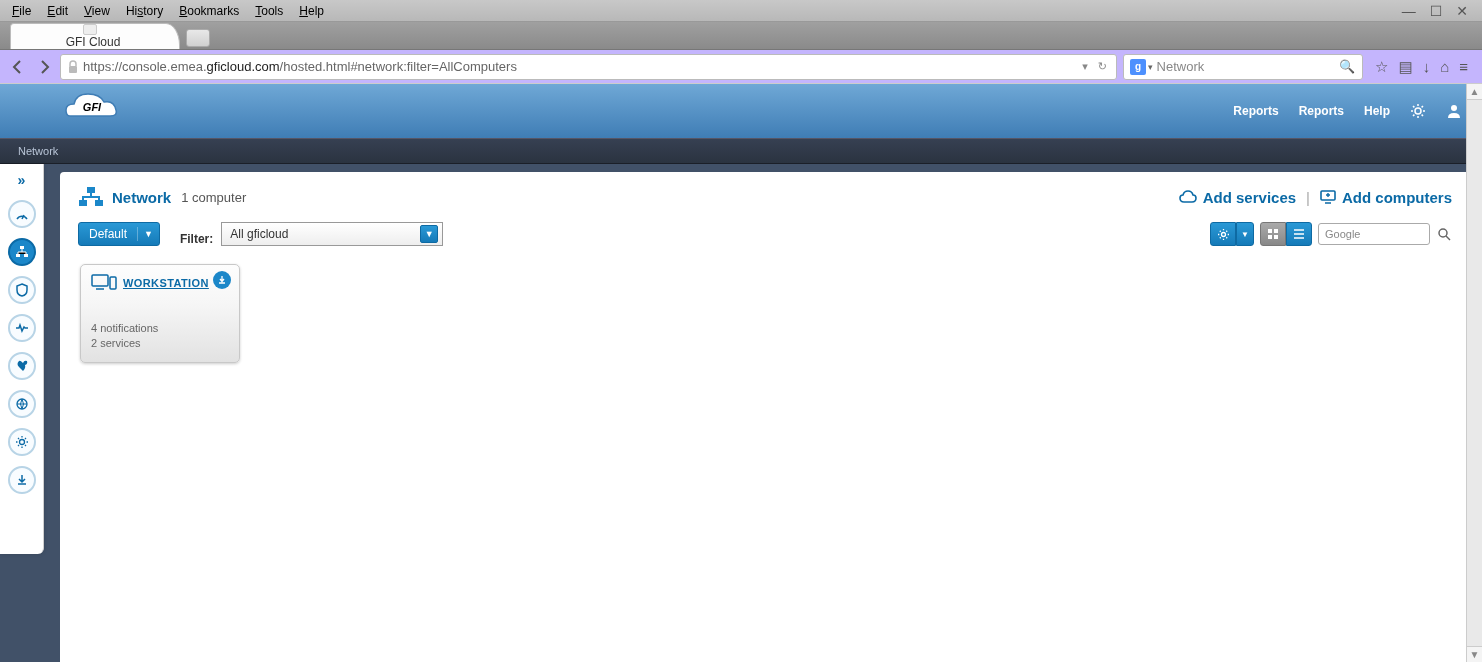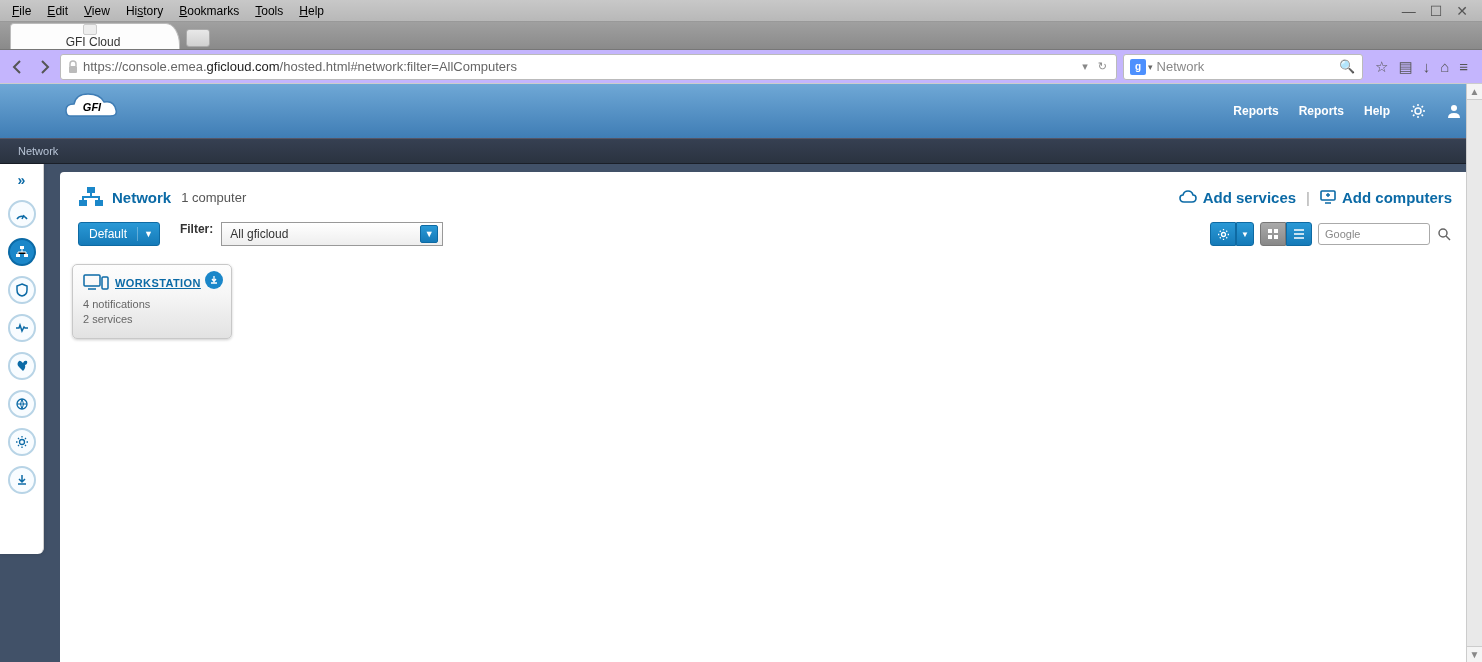--- a/index.html
+++ b/index.html
@@ -48,44 +48,44 @@
 
 .content-panel { flex: 1; margin: 8px 12px 8px 16px; background: #fff; border-radius: 4px; overflow: auto; position: relative; }
 .content-header { display: flex; align-items: center; padding: 14px 18px 8px 18px; }
 .content-header .net-icon { width: 26px; height: 22px; margin-right: 8px; }
 .content-header h1 { color: #0b6aa6; font-size: 15px; font-weight: bold; margin-right: 10px; }
 .content-header .count { color: #555; font-size: 13px; }
 .content-header .right-actions { margin-left: auto; display: flex; align-items: center; gap: 10px; color: #0b6aa6; font-weight: bold; font-size: 15px; justify-content: flex-end; }
 .content-header .right-actions .sep { color: #aaa; font-weight: normal; }
 .content-header .right-actions .act { display: flex; align-items: center; gap: 6px; }
 
-.toolbar-row { display: flex; align-items: flex-start; padding: 6px 18px 14px 18px; gap: 8px; }
+.toolbar-row { display: flex; align-items: flex-end; padding: 6px 18px 14px 18px; gap: 8px; }
 .btn-blue { background: linear-gradient(#2a99d6, #157ab8); color: #fff; border: 1px solid #0e6aa3; border-radius: 3px; height: 24px; display: flex; align-items: center; font-size: 12px; }
 .btn-blue .label { padding: 0 10px; border-right: 1px solid rgba(255,255,255,0.3); }
 .btn-blue .caret { padding: 0 6px; font-size: 9px; }
 .filter-label { color: #333; font-size: 12px; margin-left: 12px; font-weight: bold; }
 .filter-select { height: 24px; width: 222px; border: 1px solid #999; background: linear-gradient(#fff,#eee); display: flex; align-items: center; padding: 0 4px 0 8px; font-size: 12px; color: #333; }
 .filter-select .caret-box { margin-left: auto; width: 18px; height: 18px; background: linear-gradient(#2a99d6,#157ab8); border: 1px solid #0e6aa3; border-radius: 2px; color: #fff; font-size: 9px; display: flex; align-items: center; justify-content: center; }
 .toolbar-right { margin-left: auto; display: flex; align-items: center; gap: 6px; }
 .icon-btn-group { display: flex; }
 .icon-btn { width: 26px; height: 24px; background: linear-gradient(#2a99d6,#157ab8); border: 1px solid #0e6aa3; color: #fff; display: flex; align-items: center; justify-content: center; font-size: 12px; }
 .icon-btn.gray { background: linear-gradient(#aaa,#888); border-color: #777; }
 .icon-btn:first-child { border-top-left-radius: 3px; border-bottom-left-radius: 3px; }
 .icon-btn:last-child { border-top-right-radius: 3px; border-bottom-right-radius: 3px; }
 .search-box { height: 22px; width: 112px; border: 1px solid #aaa; border-radius: 3px; padding: 0 6px; font-size: 11px; color: #888; display: flex; align-items: center; }
 .search-glass { width: 16px; height: 16px; color: #666; display: flex; align-items: center; justify-content: center; font-size: 13px; }
 
 
-.device-grid { padding: 4px 12px; }
+.device-grid { padding: 4px 20px; }
 .device-card { width: 160px; border: 1px solid #c8c8c8; border-radius: 5px; background: linear-gradient(#fdfdfd 0%, #f6f6f6 40%, #e2e2e2 100%); box-shadow: 0 1px 3px rgba(0,0,0,0.2); padding: 8px 10px 10px 10px; position: relative; }
 .device-card .top-row { display: flex; align-items: center; }
 .device-card .dev-icon { width: 26px; height: 20px; margin-right: 6px; }
 .device-card a.name { color: #0b6aa6; font-size: 11px; font-weight: bold; text-decoration: underline; letter-spacing: 0.4px; }
 .device-card .dl-badge { position: absolute; top: 6px; right: 8px; width: 18px; height: 18px; border-radius: 50%; background: #1b87c9; color: #fff; display: flex; align-items: center; justify-content: center; font-size: 10px; }
-.device-card .meta { margin-top: 4px; color: #666; font-size: 11px; line-height: 1.4; }
+.device-card .meta { margin-top: 28px; color: #666; font-size: 11px; line-height: 1.4; }
 
 
 .fake-scrollbar { position: absolute; right: 0; top: 84px; width: 16px; bottom: 0; background: #e9e9e9; border-left: 1px solid #ccc; }
 .fake-scrollbar .arrow { height: 16px; display: flex; align-items: center; justify-content: center; color: #888; font-size: 10px; background: #f4f4f4; border-bottom: 1px solid #ccc; }
 .fake-scrollbar .arrow.bottom { position: absolute; bottom: 0; width: 100%; border-top: 1px solid #ccc; border-bottom: none; }
 
 svg { display: block; }
 </style>
 </head>
 <body>

